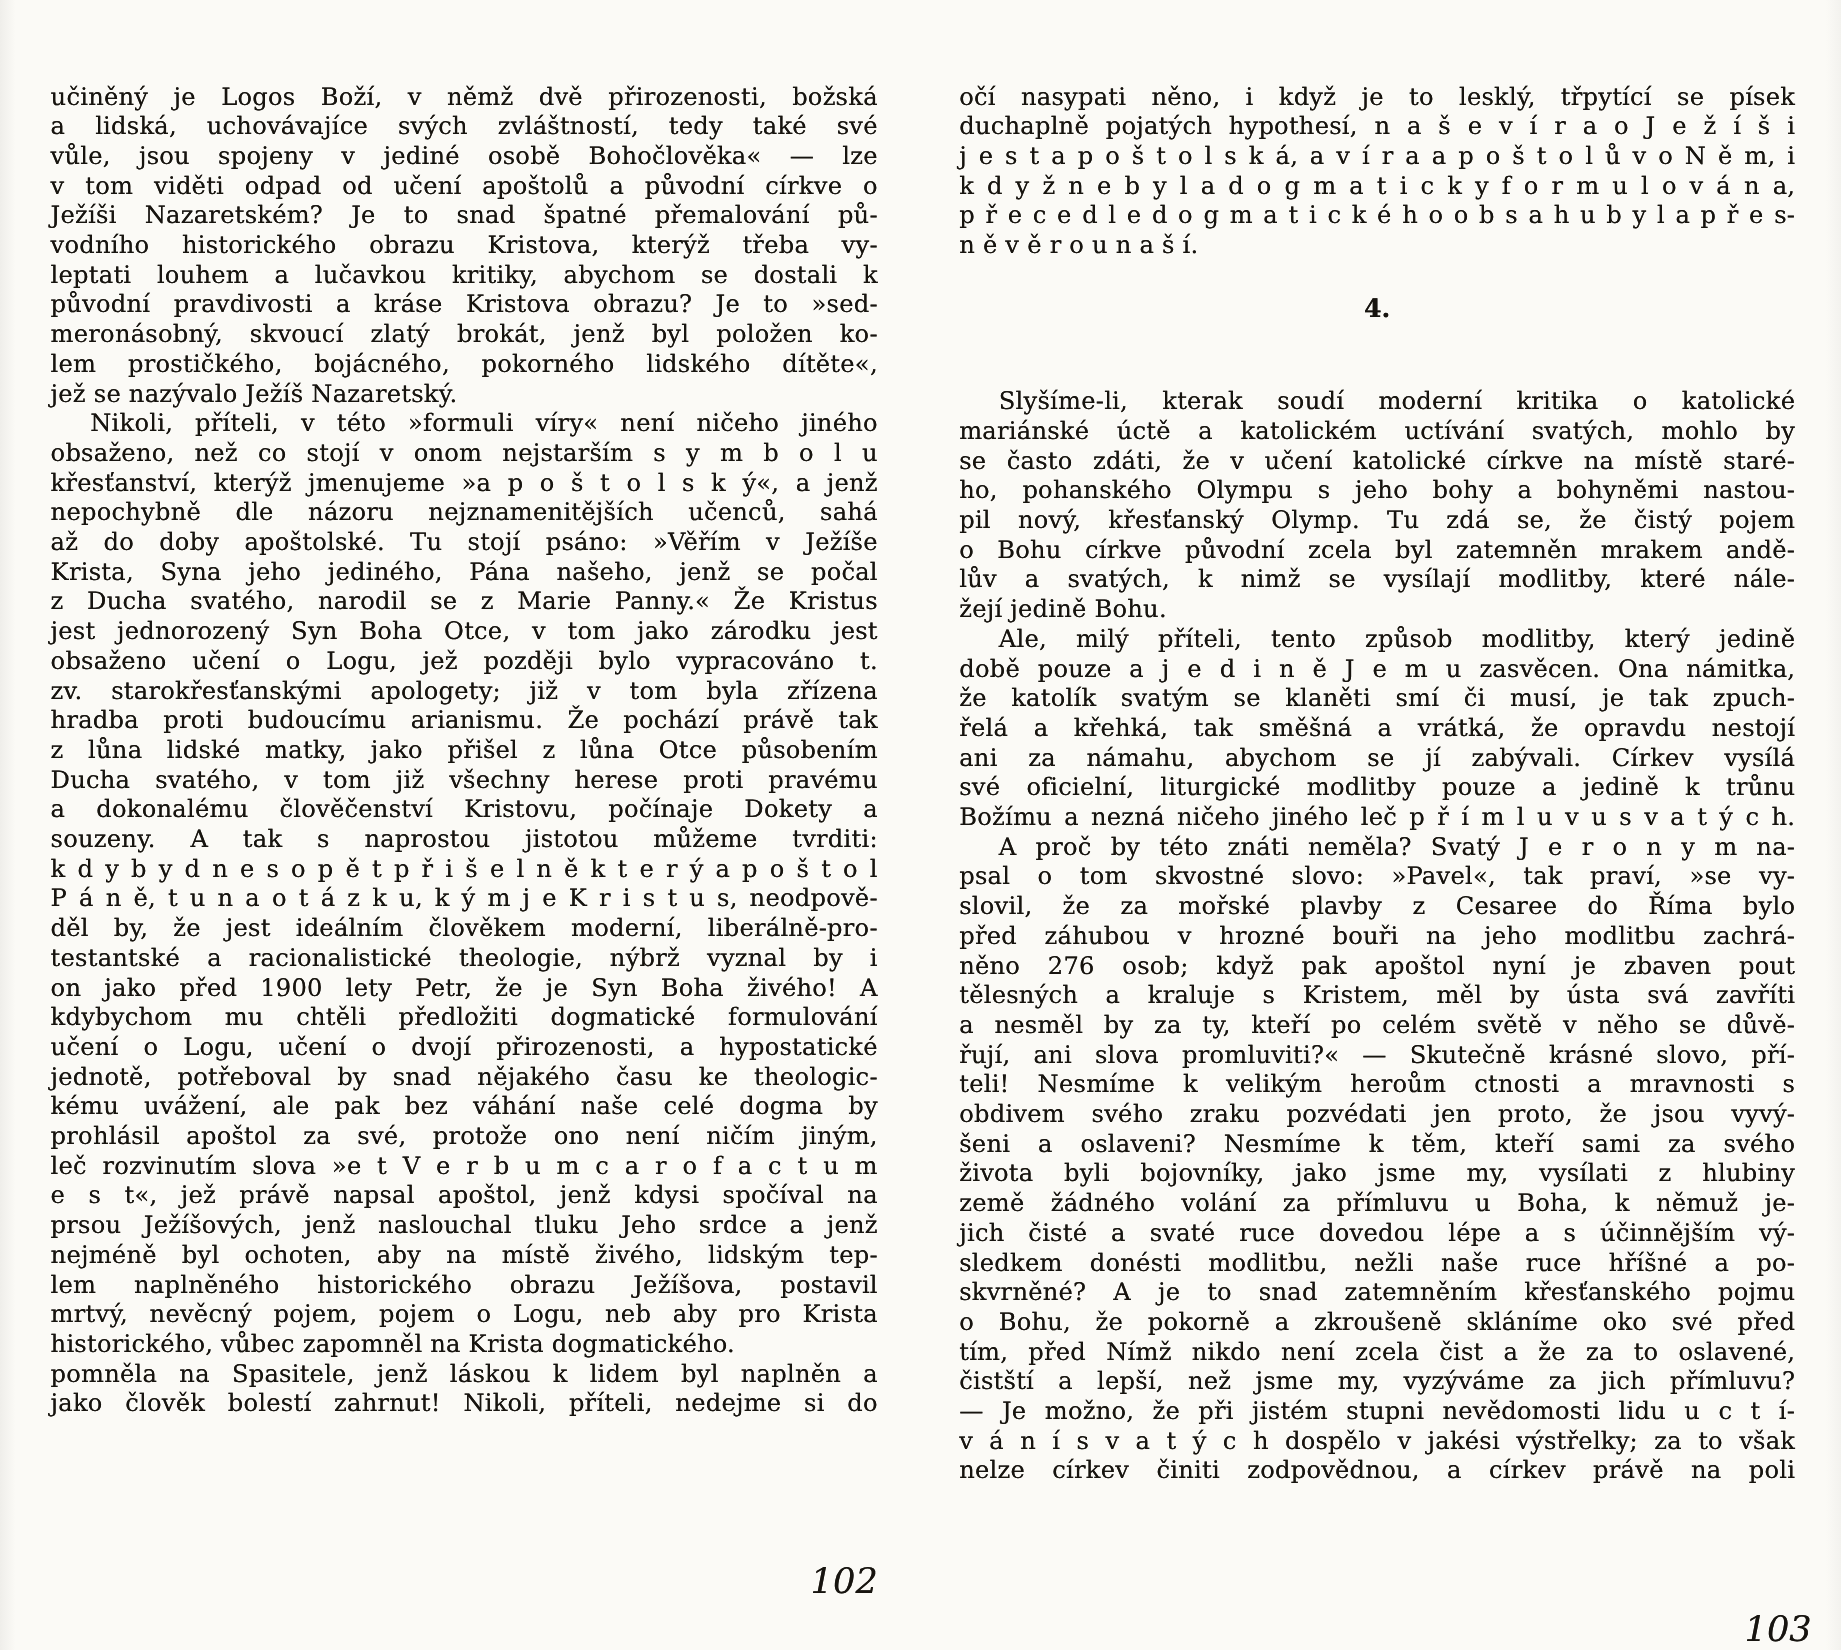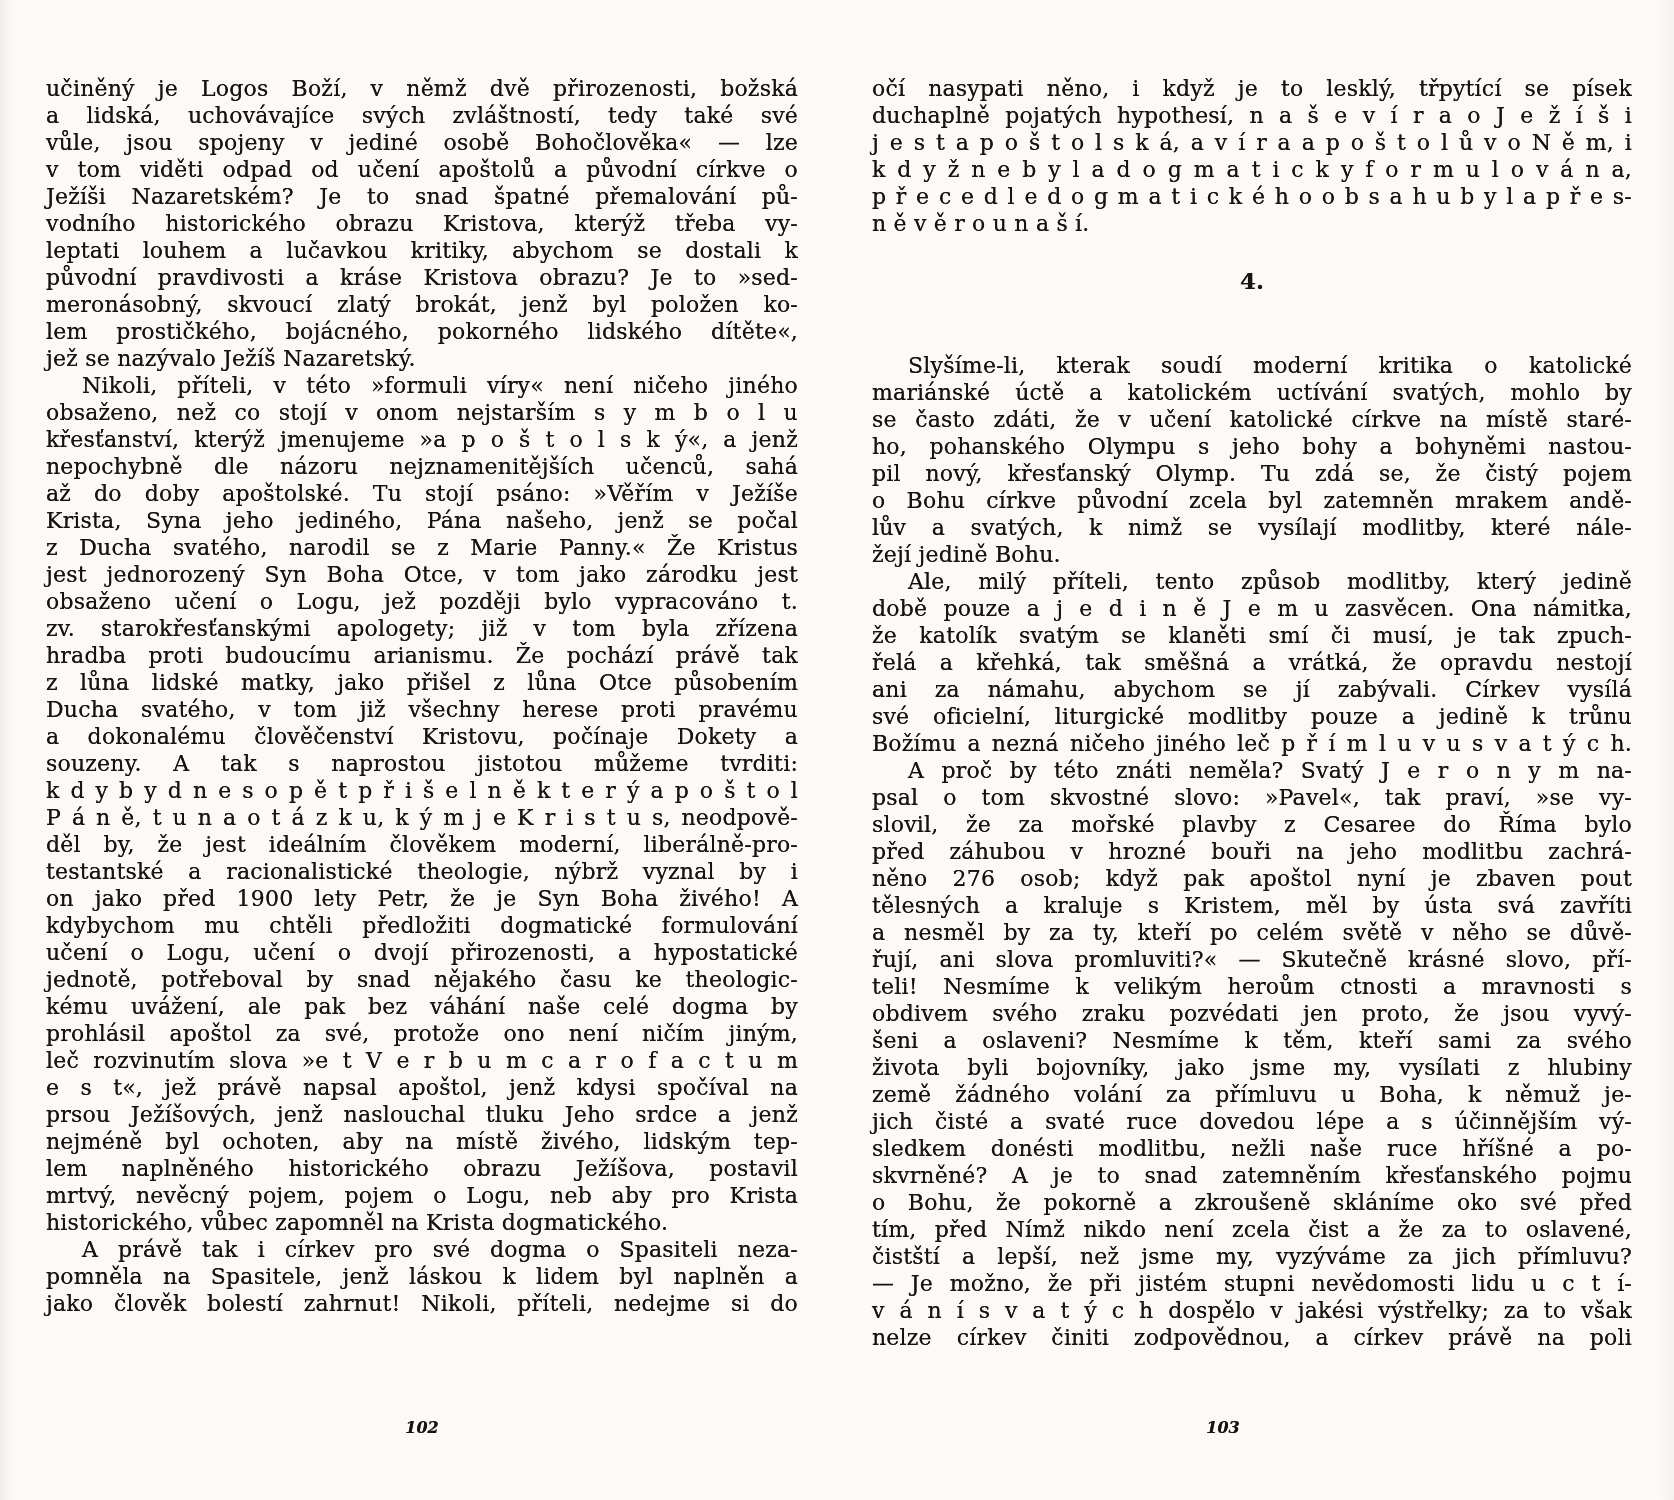--- a/index.html
+++ b/index.html
@@ -39,28 +39,28 @@
     font-size: 23px;
     line-height: 27px;
     font-weight: bold;
     text-align: center;
     margin: 30px 0 58px 0;
     text-shadow: 0 0 0.6px rgba(23, 20, 15, 0.85);
   }
   .pagenum {
     position: absolute;
     top: 1418px;
-    font-size: 16px;
+    font-size: 32px;
     font-style: italic;
-    font-weight: bold;
-    text-align: center;
+    font-weight: normal;
+    text-align: right;
     text-shadow: 0 0 0.5px rgba(23, 20, 15, 0.8);
   }
   #pagenum-left  { left: 46px;  width: 752px; }
-  #pagenum-right { left: 843px; width: 760px; }
+  #pagenum-right { left: 887px; width: 760px; margin-top: 44px; }
 </style>
 </head>
 <body style="color: rgb(23, 20, 15);">
 
 <div id="page-left" class="page">
     <div class="paragraph">
       <div class="line">učiněný je Logos Boží, v němž dvě přirozenosti, božská</div>
       <div class="line">a lidská, uchovávajíce svých zvláštností, tedy také své</div>
       <div class="line">vůle, jsou spojeny v jediné osobě Bohočlověka« — lze</div>
       <div class="line">v tom viděti odpad od učení apoštolů a původní církve o</div>
@@ -100,21 +100,20 @@
       <div class="line">prohlásil apoštol za své, protože ono není ničím jiným,</div>
       <div class="line">leč rozvinutím slova »e&nbsp;t V&nbsp;e&nbsp;r&nbsp;b&nbsp;u&nbsp;m c&nbsp;a&nbsp;r&nbsp;o f&nbsp;a&nbsp;c&nbsp;t&nbsp;u&nbsp;m</div>
       <div class="line">e&nbsp;s&nbsp;t«, jež právě napsal apoštol, jenž kdysi spočíval na</div>
       <div class="line">prsou Ježíšových, jenž naslouchal tluku Jeho srdce a jenž</div>
       <div class="line">nejméně byl ochoten, aby na místě živého, lidským tep-</div>
       <div class="line">lem naplněného historického obrazu Ježíšova, postavil</div>
       <div class="line">mrtvý, nevěcný pojem, pojem o Logu, neb aby pro Krista</div>
       <div class="line endline">historického, vůbec zapomněl na Krista dogmatického.</div>
     </div>
     <div class="paragraph">
-      <div class="line indent">A právě tak i církev pro své dogma o Spasiteli neza-</div>
       <div class="line">pomněla na Spasitele, jenž láskou k lidem byl naplněn a</div>
       <div class="line">jako člověk bolestí zahrnut! Nikoli, příteli, nedejme si do</div>
     </div>
   </div>
 
 <div id="page-right" class="page">
     <div class="paragraph">
       <div class="line">očí nasypati něno, i když je to lesklý, třpytící se písek</div>
       <div class="line">duchaplně pojatých hypothesí, n&nbsp;a&nbsp;š&nbsp;e v&nbsp;í&nbsp;r&nbsp;a o J&nbsp;e&nbsp;ž&nbsp;í&nbsp;š&nbsp;i</div>
       <div class="line">j&nbsp;e&nbsp;s&nbsp;t a&nbsp;p&nbsp;o&nbsp;š&nbsp;t&nbsp;o&nbsp;l&nbsp;s&nbsp;k&nbsp;á, a v&nbsp;í&nbsp;r&nbsp;a a&nbsp;p&nbsp;o&nbsp;š&nbsp;t&nbsp;o&nbsp;l&nbsp;ů&nbsp;v o N&nbsp;ě&nbsp;m, i</div>

